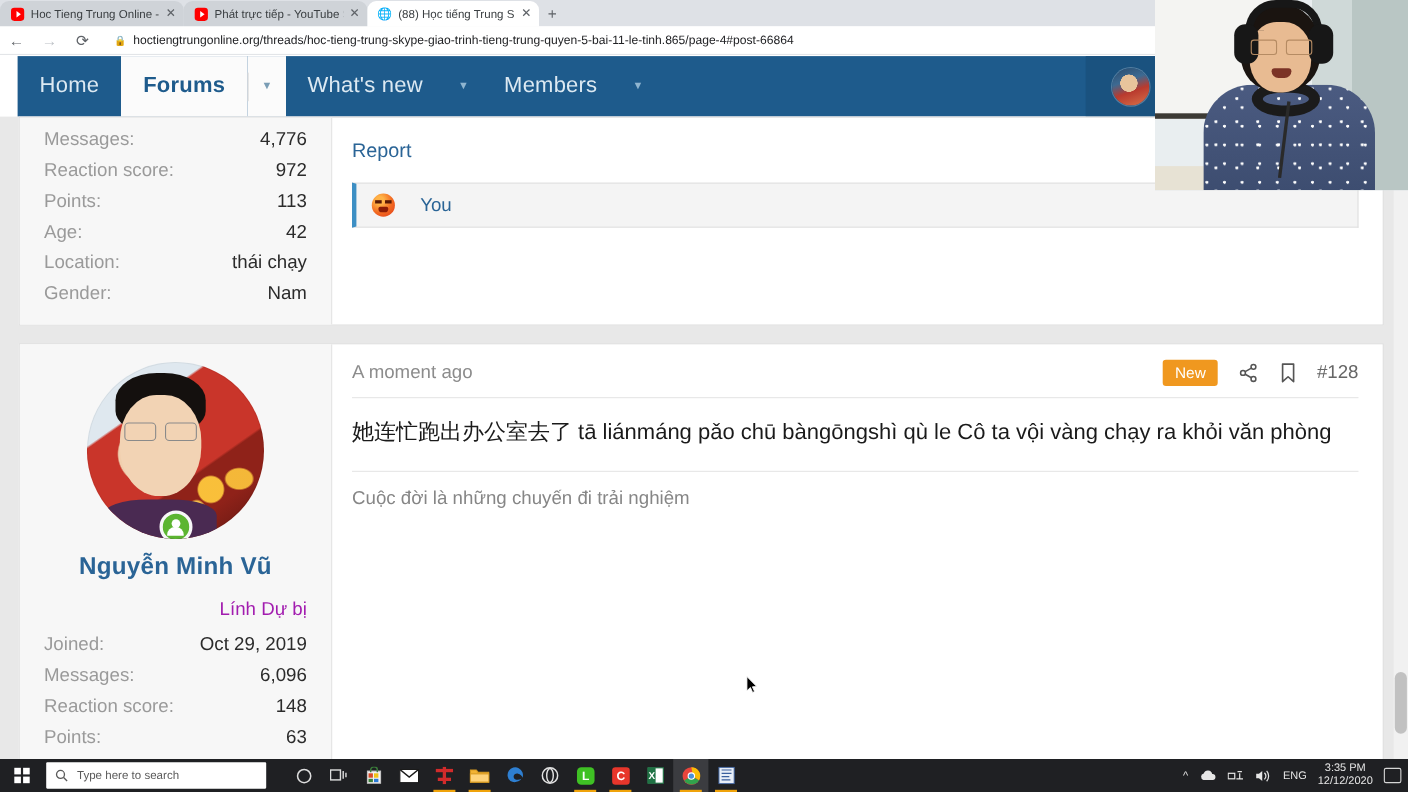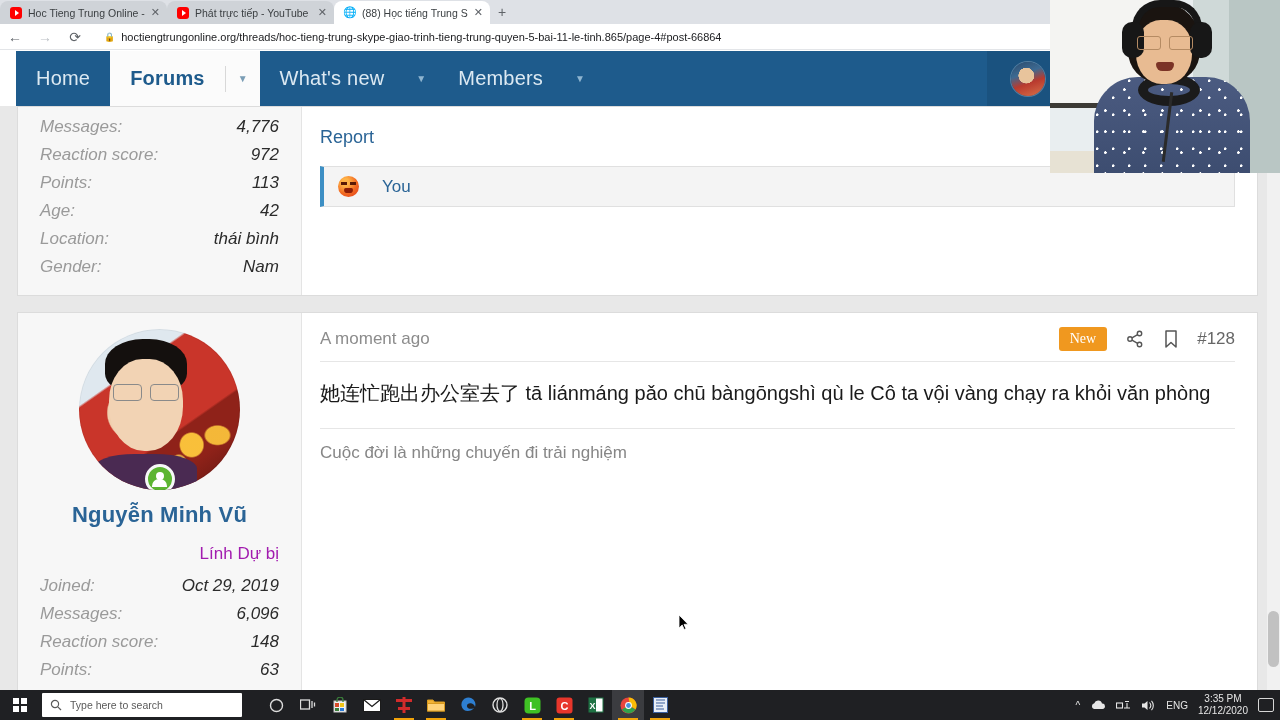--- a/index.html
+++ b/index.html
@@ -99,21 +99,21 @@
   .post-side {
     width:284px; flex:0 0 284px;
     background:#f7f7f7;
     border-right:1px solid #e4e4e4;
     padding:10px 22px 14px 22px;
   }
   .post-main { flex:1; padding:14px 22px 10px 18px; position:relative; min-width:0; }
 
   .stats-row {
     display:flex; justify-content:space-between; align-items:baseline;
-    font-size:17px; line-height:28px; color:#222;font-style:italic;
+    font-size:17px; line-height:28px; color:#222;
   }
   .stats-label { color:#9a9a9a; }
   .stats-val { color:#2b2b2b; }
 
   
   #post-top { margin-top:-0px; }
   #post-top .post-side { padding-top:6px; }
 
   .actions-row {
     display:flex; align-items:flex-end; justify-content:space-between;
@@ -202,21 +202,21 @@
   .usertitle { text-align:right; color:#a21caf; font-size:17px; margin-top:16px; margin-bottom:8px; }
 
   .post-meta {
     display:flex; align-items:center; justify-content:space-between;
     padding-bottom:10px; border-bottom:1px solid #e6e6e6;
   }
   .post-date { color:#8c8c8c; font-size:17px; }
   .meta-right { display:flex; align-items:center; gap:18px; }
   .badge-new {
     background:#f0981f; color:#fff; font-size:14px;
-    padding:4px 11px; border-radius:3px; line-height:1.15;font-family:Liberation Serif, serif;
+    padding:4px 11px; border-radius:3px; line-height:1.15;
   }
   .icon-btn { color:#555; display:flex; align-items:center; }
   .post-num { color:#666; font-size:17px; }
 
   .post-body {
     font-size:20px; line-height:34px; color:#1a1a1a;
     padding:14px 0 18px 0;
   }
   .sig {
     border-top:1px solid #e6e6e6;
@@ -349,21 +349,21 @@
         <div class="stats-row">
           <span class="stats-label">Points:</span>
           <span class="stats-val">113</span>
         </div>
         <div class="stats-row">
           <span class="stats-label">Age:</span>
           <span class="stats-val">42</span>
         </div>
         <div class="stats-row">
           <span class="stats-label">Location:</span>
-          <span class="stats-val">thái bình</span>
+          <span class="stats-val">thái chạy</span>
         </div>
         <div class="stats-row">
           <span class="stats-label">Gender:</span>
           <span class="stats-val">Nam</span>
         </div>
       </div>
       <div class="post-main">
         <div class="actions-row">
           <span class="link-report">Report</span>
           <span class="actions-right">

